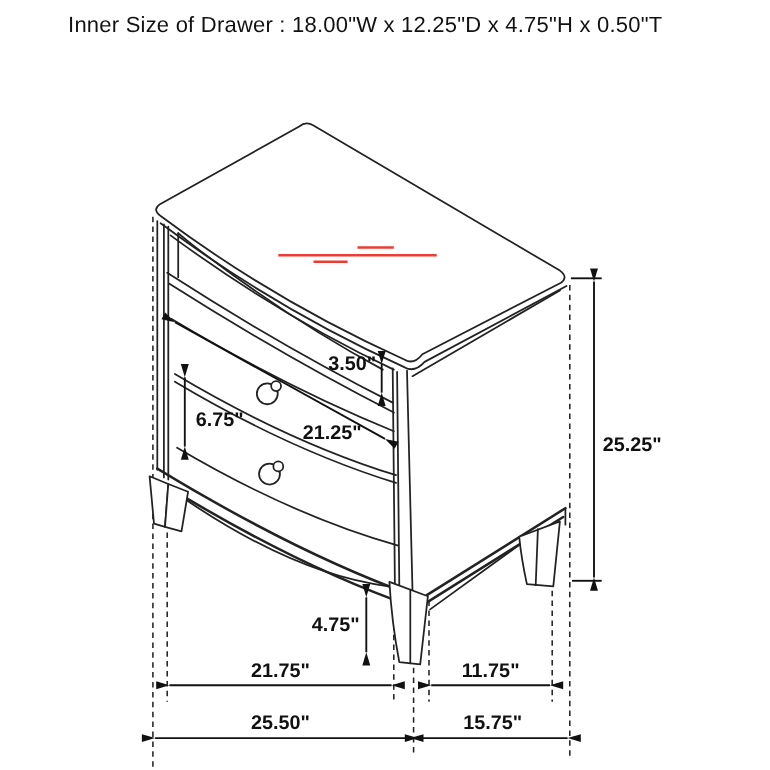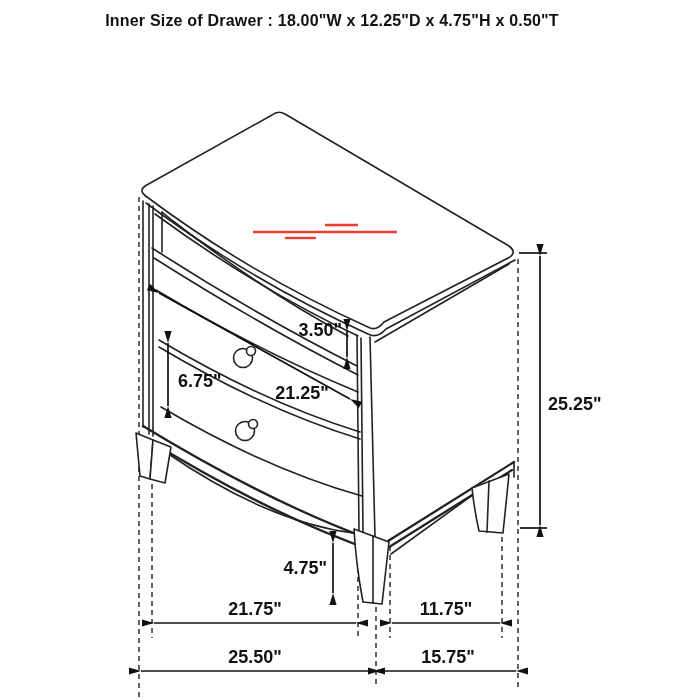--- a/index.html
+++ b/index.html
@@ -1,19 +1,19 @@
 <!DOCTYPE html>
 <html><head>
 <meta charset="utf-8">
 <style>
   html,body{margin:0;padding:0;background:#fff;}
   .stage{position:relative;width:700px;height:700px;background:#fff;overflow:hidden;
          font-family:"Liberation Sans",sans-serif;}
   .title{position:absolute;top:12px;left:0;width:664px;text-align:center;
-         font-weight:700;font-size:16px;color:#111;letter-spacing:.2px;}
+         font-weight:400;font-size:20px;color:#111;letter-spacing:.2px;}
   svg{position:absolute;left:0;top:0;}
   .ln{stroke:#222;stroke-width:1.6;fill:none;stroke-linejoin:round;stroke-linecap:round;}
   .bold{stroke-width:2.3;}
   .fillw{fill:#fff;}
   .dash{stroke:#222;stroke-width:1.4;fill:none;stroke-dasharray:5 4;}
   .dimln{stroke:#111;stroke-width:1.7;fill:none;}
   .dimtxt{font-family:"Liberation Sans",sans-serif;font-weight:700;font-size:18px;fill:#111;}
   .red{stroke-width:2.4;fill:none;}
 </style>
 </head>

